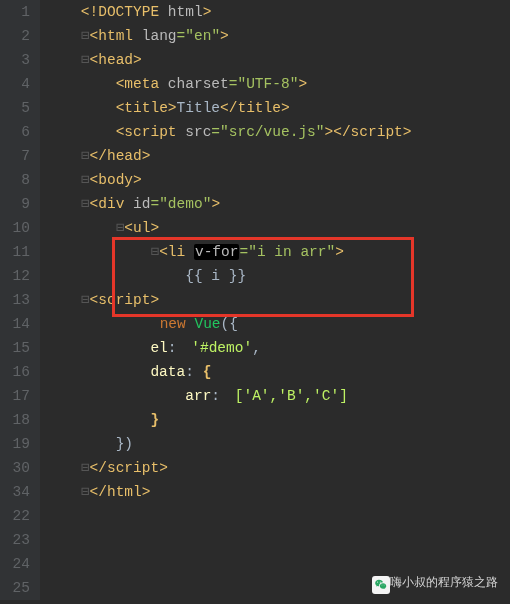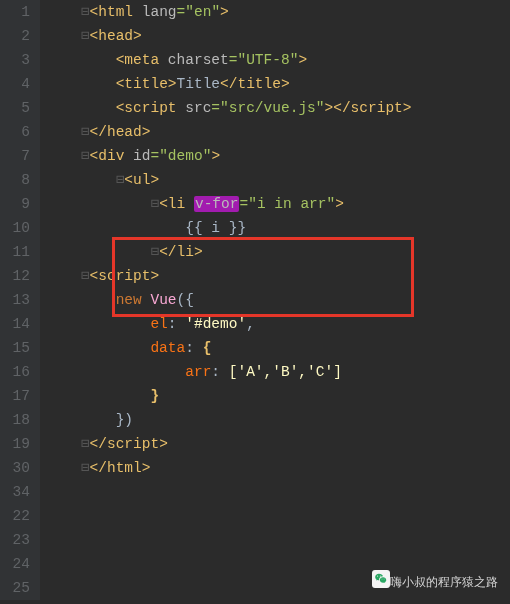--- a/index.html
+++ b/index.html
@@ -26,48 +26,48 @@
   }
   .code {
     padding-left: 6px;
     position: relative;
     flex: 1;
   }
   .line { white-space: pre; height: 24px; }
   .tag    { color: #e8bf6a; }
   .attr   { color: #bababa; }
   .str    { color: #a5c261; }
-  .str2   { color: #fef9c3; }
+  .str2   { color: #bef264; margin-left: 6px; }
   .txt    { color: #a9b7c6; }
-  .kw     { color: #cc7832; }
-  .cls    { color: #f9a8d4; }
-  .prop   { color: #f97316; }
+  .kw     { color: #cc7832; margin-left: 44px; }
+  .cls    { color: #22c55e; }
+  .prop   { color: #fef9c3; }
   .brace  { color: #a9b7c6; }
   .ybrace { color: #e8bf6a; font-weight: bold; }
   .fold   { color: #555; }
   .hlbox  {
-    background: #a21caf;
+    background: #000000;
     border-radius: 2px;
     padding: 0 1px;
   }
   .redbox {
     position: absolute;
     border: 3px solid #e53629;
     left: 112px;
     top: 237px;
     width: 302px;
     height: 80px;
     pointer-events: none;
   }
   .watermark {
     position: absolute;
     right: 12px;
     bottom: 10px;
     display: flex;
-    align-items: flex-start;
+    align-items: flex-end;
     color: #ddd;
     font-family: "Microsoft YaHei", Arial, sans-serif;
     font-size: 12px;
     opacity: 0.95;
   }
   .wmicon {
     width: 18px; height: 18px; border-radius: 3px;
     background: #fff;
     display: inline-flex;
     align-items: center; justify-content: center;
@@ -100,31 +100,32 @@
     <div class="line">19</div>
     <div class="line">30</div>
     <div class="line">34</div>
     <div class="line">22</div>
     <div class="line">23</div>
     <div class="line">24</div>
     <div class="line">25</div>
   </div>
 
   <div class="code">
+    <div class="line"><span>    </span><span class="tag">&lt;</span><span class="tag">!DOCTYPE </span><span class="attr">html</span><span class="tag">&gt;</span></div>
     <div class="line"><span>    </span><span class="fold">⊟</span><span class="tag">&lt;</span><span class="tag">html </span><span class="attr">lang</span><span class="str">=</span><span class="str">"en"</span><span class="tag">&gt;</span></div>
     <div class="line"><span>    </span><span class="fold">⊟</span><span class="tag">&lt;</span><span class="tag">head</span><span class="tag">&gt;</span></div>
     <div class="line"><span>        </span><span class="tag">&lt;</span><span class="tag">meta </span><span class="attr">charset</span><span class="str">=</span><span class="str">"UTF-8"</span><span class="tag">&gt;</span></div>
     <div class="line"><span>        </span><span class="tag">&lt;</span><span class="tag">title</span><span class="tag">&gt;</span><span class="txt">Title</span><span class="tag">&lt;/</span><span class="tag">title</span><span class="tag">&gt;</span></div>
     <div class="line"><span>        </span><span class="tag">&lt;</span><span class="tag">script </span><span class="attr">src</span><span class="str">=</span><span class="str">"src/vue.js"</span><span class="tag">&gt;</span><span class="tag">&lt;/</span><span class="tag">script</span><span class="tag">&gt;</span></div>
     <div class="line"><span>    </span><span class="fold">⊟</span><span class="tag">&lt;/</span><span class="tag">head</span><span class="tag">&gt;</span></div>
+    <div class="line"><span>    </span><span class="fold">⊟</span><span class="tag">&lt;</span><span class="tag">body</span><span class="tag">&gt;</span></div>
     <div class="line"><span>    </span><span class="fold">⊟</span><span class="tag">&lt;</span><span class="tag">div </span><span class="attr">id</span><span class="str">=</span><span class="str">"demo"</span><span class="tag">&gt;</span></div>
     <div class="line"><span>        </span><span class="fold">⊟</span><span class="tag">&lt;</span><span class="tag">ul</span><span class="tag">&gt;</span></div>
     <div class="line"><span>            </span><span class="fold">⊟</span><span class="tag">&lt;</span><span class="tag">li </span><span class="hlbox"><span class="attr">v-for</span></span><span class="str">=</span><span class="str">"i in arr"</span><span class="tag">&gt;</span></div>
     <div class="line"><span>                </span><span class="txt">{{ i }}</span></div>
-    <div class="line"><span>            </span><span class="fold">⊟</span><span class="tag">&lt;/</span><span class="tag">li</span><span class="tag">&gt;</span></div>
     <div class="line"><span>    </span><span class="fold">⊟</span><span class="tag">&lt;</span><span class="tag">script</span><span class="tag">&gt;</span></div>
     <div class="line"><span>        </span><span class="kw">new </span><span class="cls">Vue</span><span class="brace">({</span></div>
     <div class="line"><span>            </span><span class="prop">el</span><span class="brace">: </span><span class="str2">'#demo'</span><span class="brace">,</span></div>
     <div class="line"><span>            </span><span class="prop">data</span><span class="brace">: </span><span class="ybrace">{</span></div>
     <div class="line"><span>                </span><span class="prop">arr</span><span class="brace">: </span><span class="str2">['A','B','C']</span></div>
     <div class="line"><span>            </span><span class="ybrace">}</span></div>
     <div class="line"><span>        </span><span class="brace">})</span></div>
     <div class="line"><span>    </span><span class="fold">⊟</span><span class="tag">&lt;/</span><span class="tag">script</span><span class="tag">&gt;</span></div>
     <div class="line"><span>    </span><span class="fold">⊟</span><span class="tag">&lt;/</span><span class="tag">html</span><span class="tag">&gt;</span></div>
   </div>

